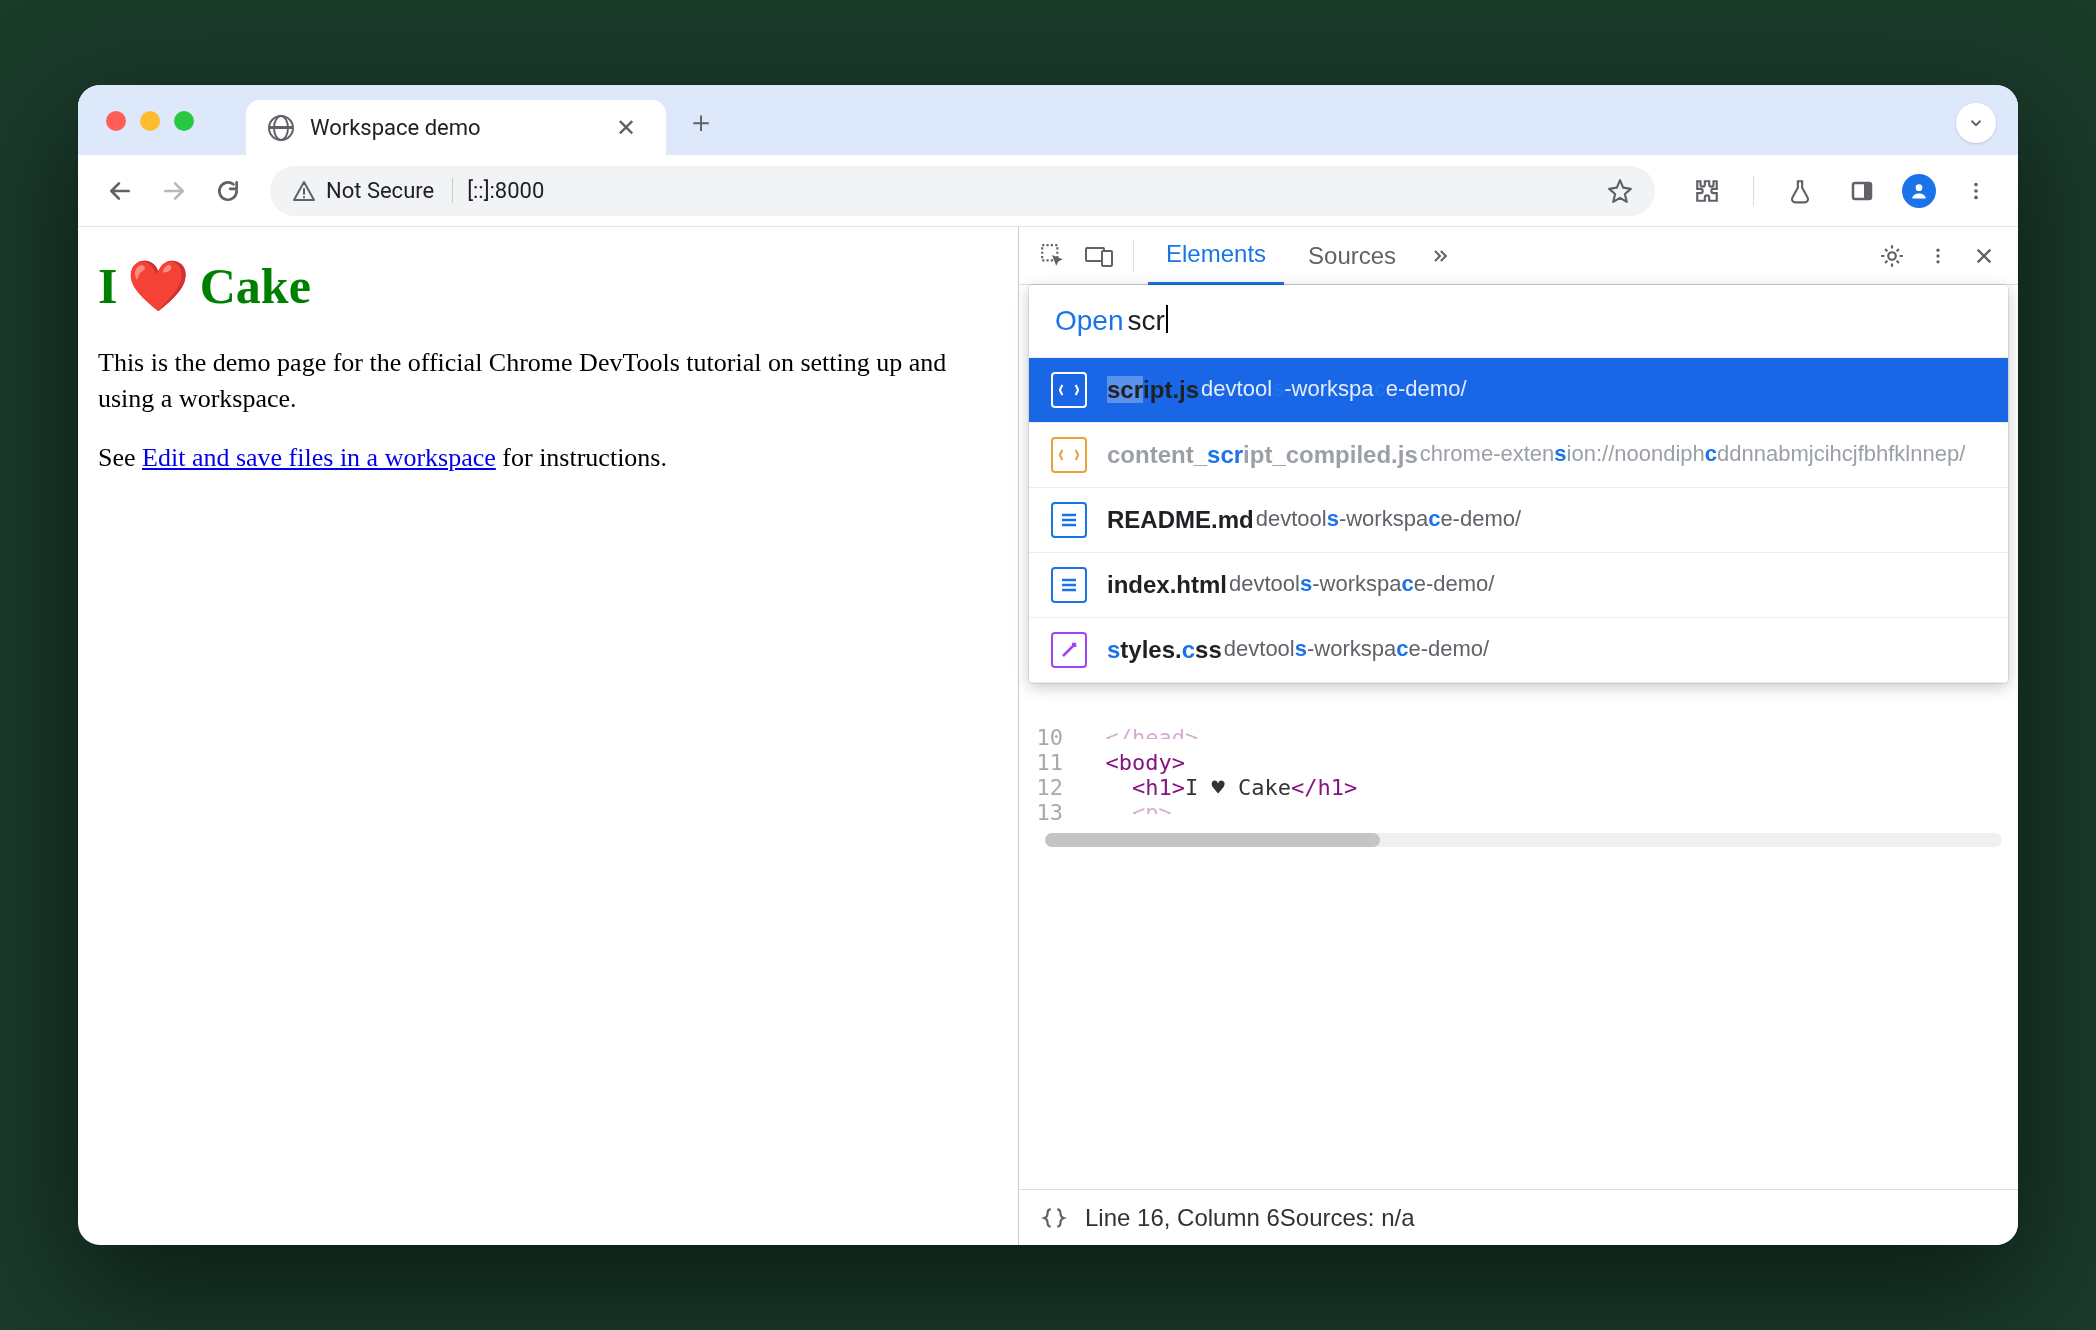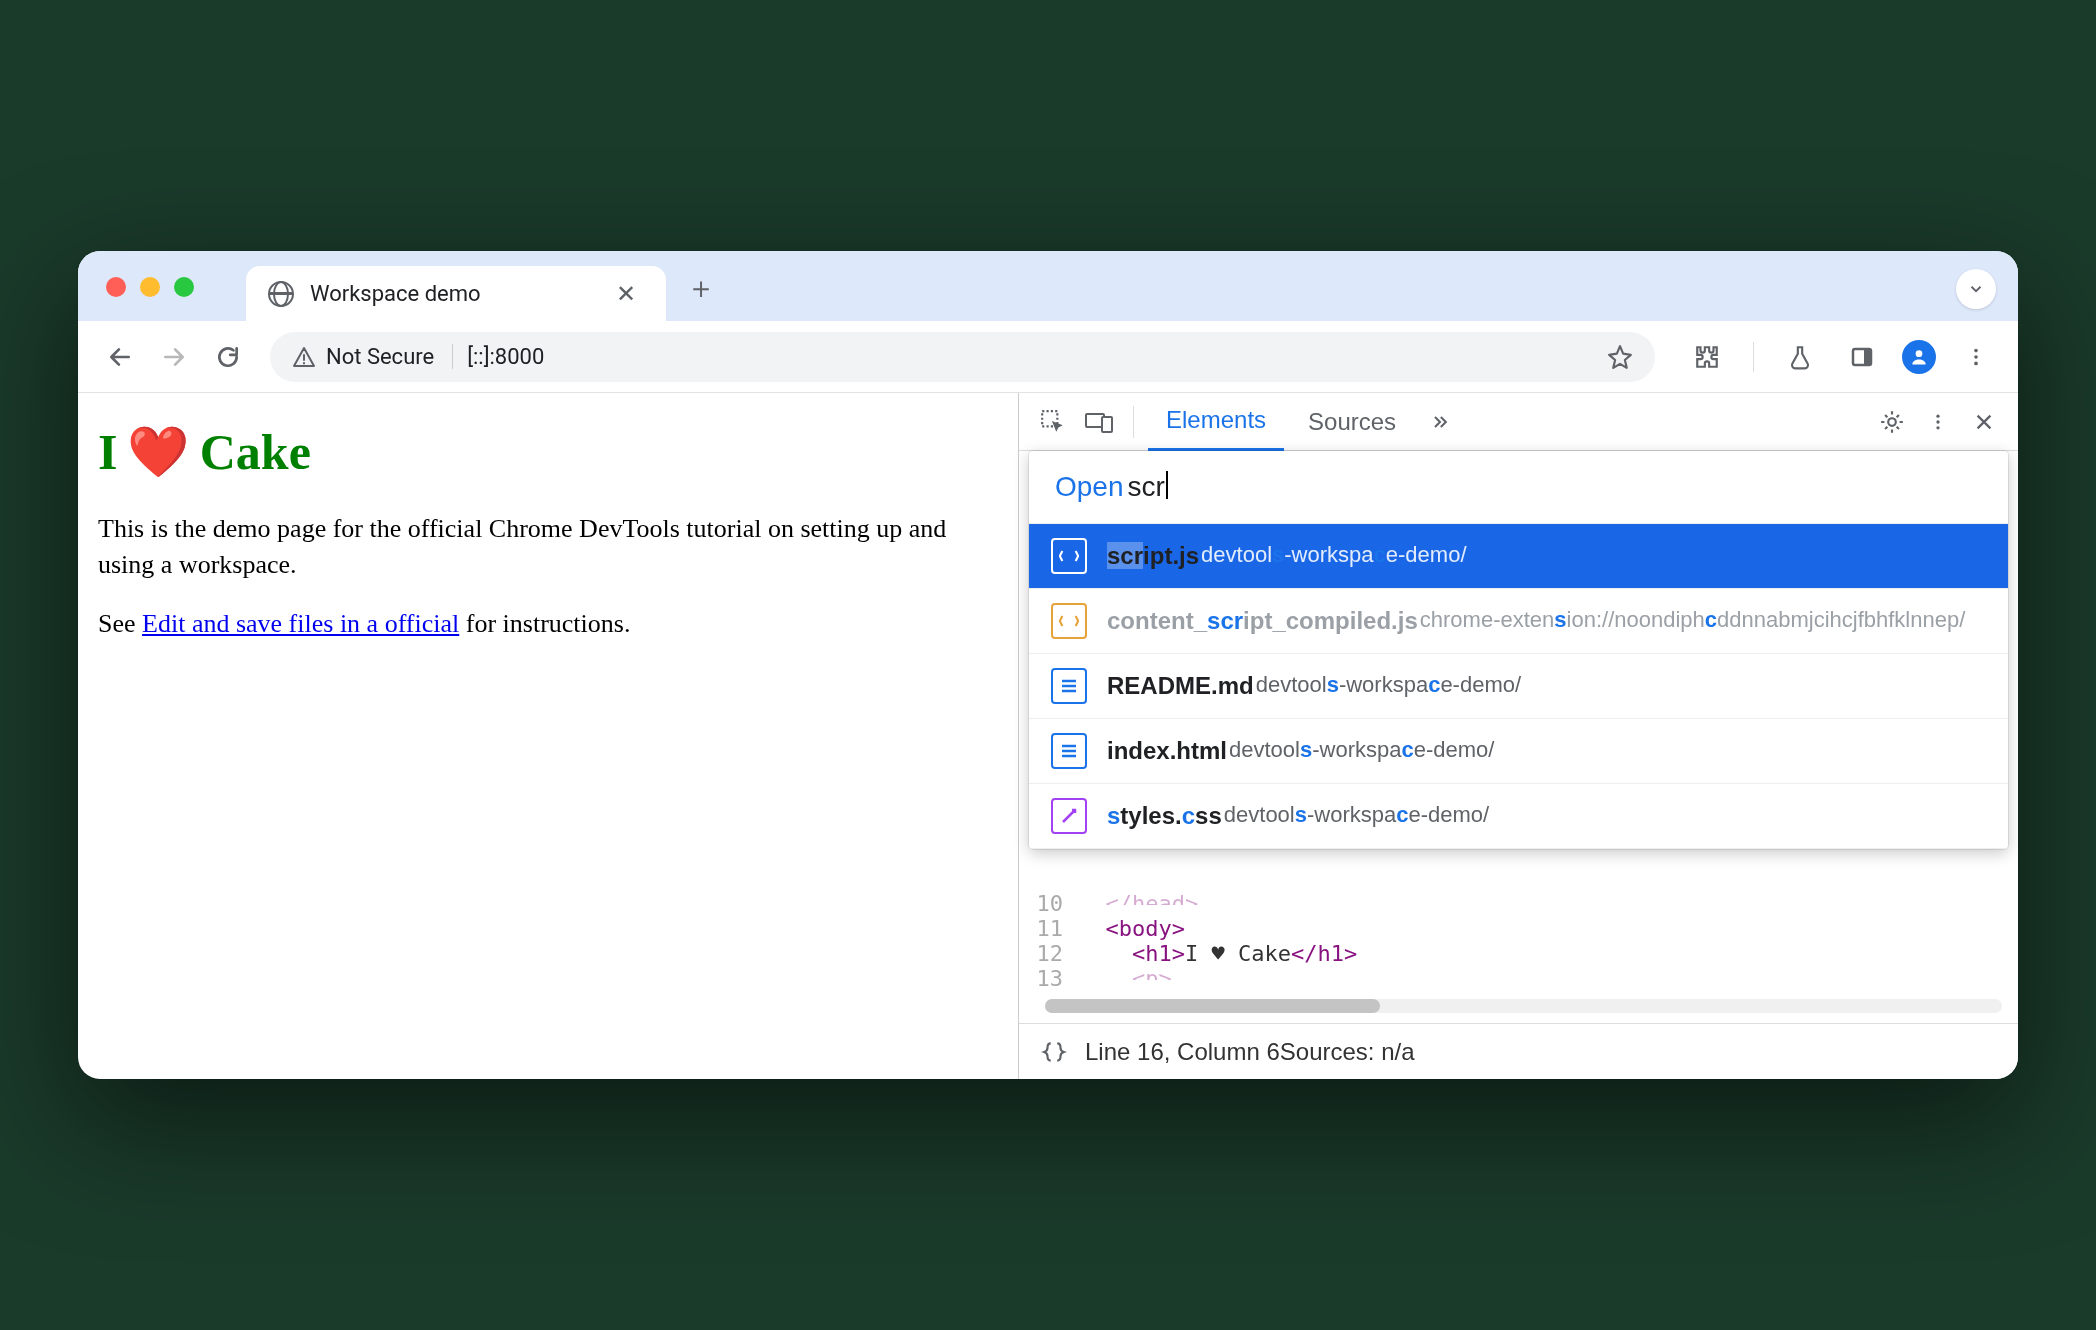--- a/index.html
+++ b/index.html
@@ -7,21 +7,21 @@
       font-family: -apple-system, BlinkMacSystemFont, "Segoe UI", Roboto, sans-serif;
       background: #1a3a2a;
       width: 2096px;
       height: 1330px;
       display: flex;
       align-items: center;
       justify-content: center;
     }
     .window {
       width: 1940px;
-      height: 828px;
+      height: 1160px;
       background: #fff;
       border-radius: 22px;
       box-shadow: 0 40px 120px rgba(0,0,0,0.55), 0 0 0 1px rgba(0,0,0,0.05);
       overflow: hidden;
       display: flex;
       flex-direction: column;
       position: relative;
     }
     
     .titlebar {
@@ -276,21 +276,21 @@
   <div class="content">
 
     <div class="page">
       <h1>
         <span>I</span>
         <span>❤️</span>
         <span>Cake</span>
       </h1>
       <p>This is the demo page for the official Chrome DevTools tutorial on setting up and using a workspace.</p>
       <p>
-        <span>See </span><a href="#">Edit and save files in a official</a><span> for instructions.</span>
+        <span>See </span><a href="#">Edit and save files in a workspace</a><span> for instructions.</span>
       </p>
     </div>
 
     <div class="devtools">
       <div class="dt-tabs">
         <div class="dt-ibtn">
           <svg width="26" height="26" viewBox="0 0 24 24">
               <rect x="2" y="2" width="14" height="14" fill="none" stroke="#5f6368" stroke-width="2" stroke-dasharray="2 2"></rect>
               <path d="M11 11l4 10 2-4 4-2z" fill="#5f6368"></path>
             </svg>

